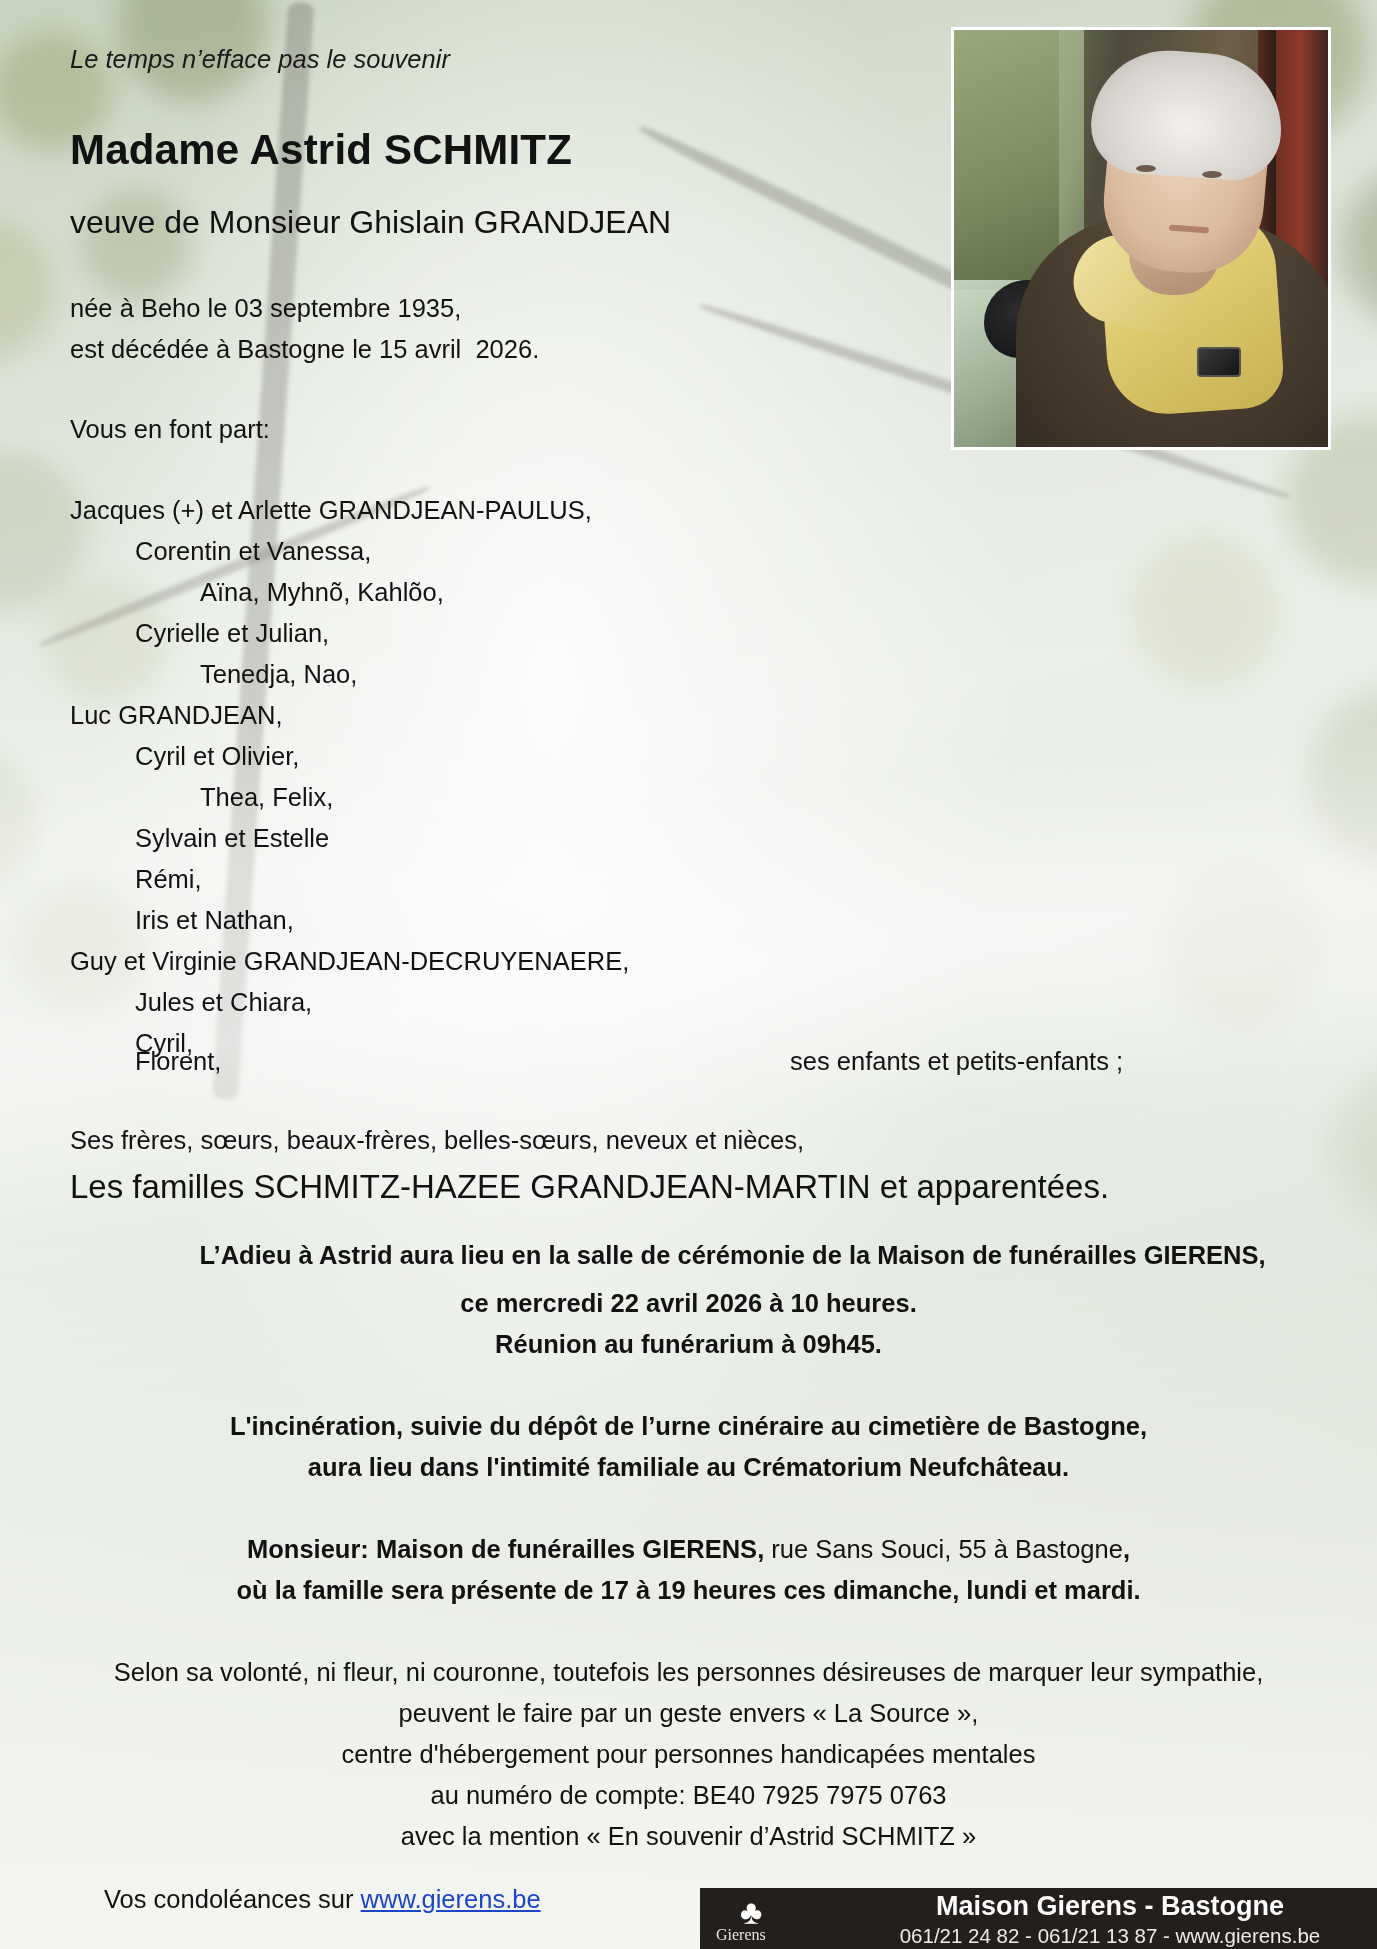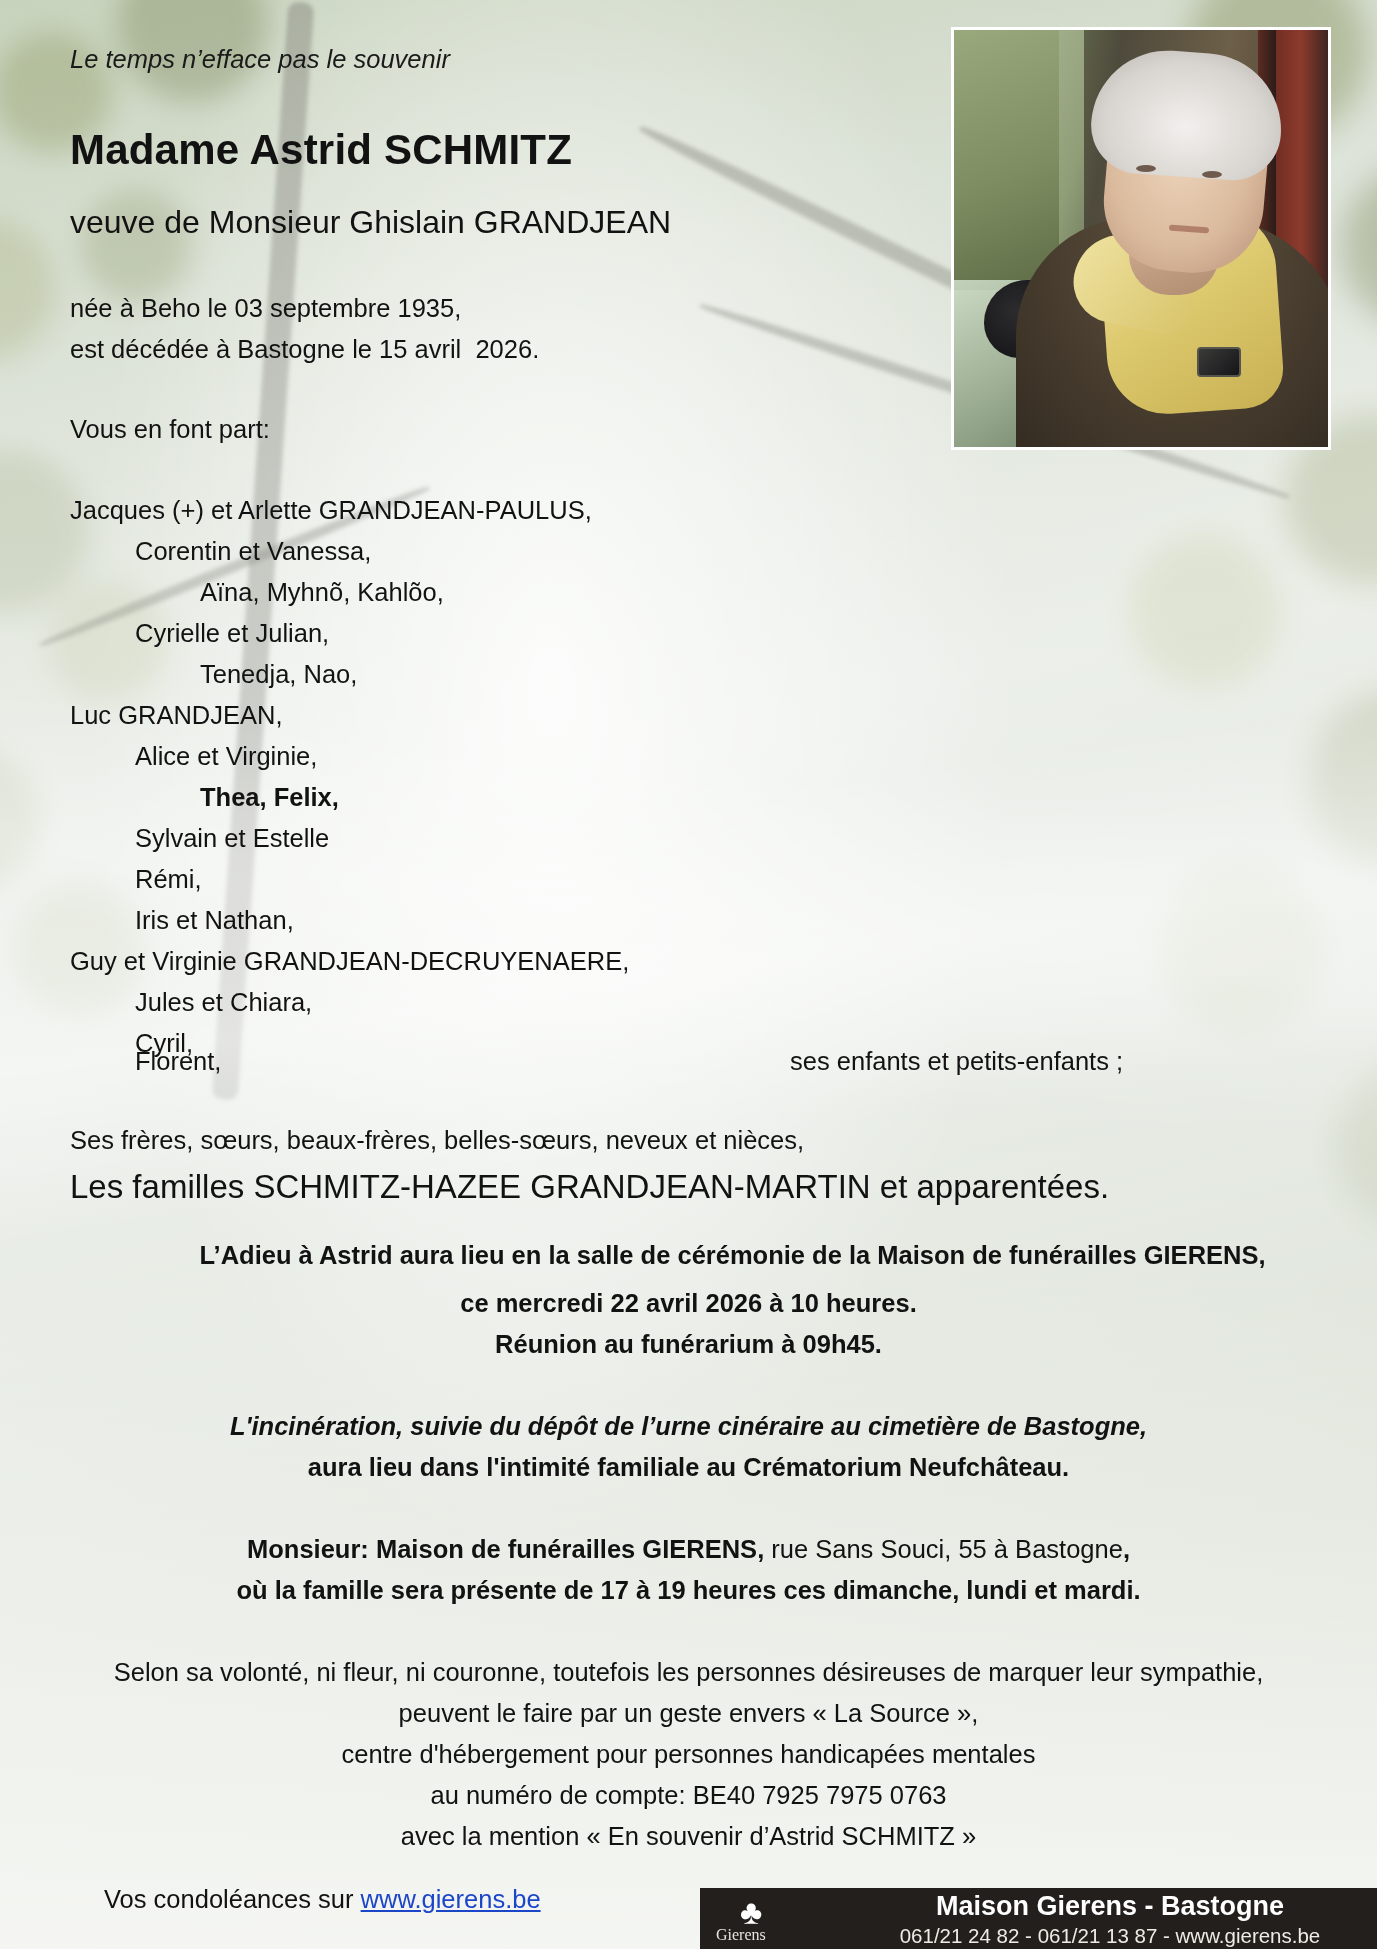--- a/index.html
+++ b/index.html
@@ -309,40 +309,40 @@
     <div class="t died">est décédée à Bastogne le 15 avril  2026.</div>
 
     <div class="t announce">Vous en font part:</div>
 
     <div class="t fam" style="top:495px;">Jacques (+) et Arlette GRANDJEAN-PAULUS,</div>
     <div class="t fam ind1" style="top:536px;">Corentin et Vanessa,</div>
     <div class="t fam ind2" style="top:577px;">Aïna, Myhnõ, Kahlõo,</div>
     <div class="t fam ind1" style="top:618px;">Cyrielle et Julian,</div>
     <div class="t fam ind2" style="top:659px;">Tenedja, Nao,</div>
     <div class="t fam" style="top:700px;">Luc GRANDJEAN,</div>
-    <div class="t fam ind1" style="top:741px;">Alice et Virginie,</div>
-    <div class="t fam ind2" style="top:782px;font-weight:bold;">Thea, Felix,</div>
+    <div class="t fam ind1" style="top:741px;">Cyril et Olivier,</div>
+    <div class="t fam ind2" style="top:782px;">Thea, Felix,</div>
     <div class="t fam ind1" style="top:823px;">Sylvain et Estelle</div>
     <div class="t fam ind1" style="top:864px;">Rémi,</div>
     <div class="t fam ind1" style="top:905px;">Iris et Nathan,</div>
     <div class="t fam" style="top:946px;">Guy et Virginie GRANDJEAN-DECRUYENAERE,</div>
     <div class="t fam ind1" style="top:987px;">Jules et Chiara,</div>
     <div class="t fam ind1" style="top:1028px;">Cyril,</div>
     <div class="t fam ind1" style="top:1046px;">Florent,</div>
 
     <div class="t grandchildren-note">ses enfants et petits-enfants ;</div>
 
     <div class="t sibs">Ses frères, sœurs, beaux-frères, belles-sœurs, neveux et nièces,</div>
     <div class="t families">Les familles SCHMITZ-HAZEE GRANDJEAN-MARTIN et apparentées.</div>
 
     <div class="t ctr b" style="top:1240px;padding-left:44px;">L’Adieu à Astrid aura lieu en la salle de cérémonie de la Maison de funérailles GIERENS,</div>
     <div class="t ctr b" style="top:1288px;">ce mercredi 22 avril 2026 à 10 heures.</div>
     <div class="t ctr b" style="top:1329px;">Réunion au funérarium à 09h45.</div>
 
-    <div class="t ctr b" style="top:1411px;font-style:italic;">L'incinération, suivie du dépôt de l’urne cinéraire au cimetière de Bastogne,</div>
+    <div class="t ctr b" style="top:1411px;">L'incinération, suivie du dépôt de l’urne cinéraire au cimetière de Bastogne,</div>
     <div class="t ctr b" style="top:1452px;">aura lieu dans l'intimité familiale au Crématorium Neufchâteau.</div>
 
     <div class="t ctr" style="top:1534px;"><span class="b">Monsieur: Maison de funérailles GIERENS,</span><span> rue Sans Souci, 55 à Bastogne</span><span class="b">,</span></div>
     <div class="t ctr b" style="top:1575px;">où la famille sera présente de 17 à 19 heures ces dimanche, lundi et mardi.</div>
 
     <div class="t ctr" style="top:1657px;">Selon sa volonté, ni fleur, ni couronne, toutefois les personnes désireuses de marquer leur sympathie,</div>
     <div class="t ctr" style="top:1698px;">peuvent le faire par un geste envers « La Source »,</div>
     <div class="t ctr" style="top:1739px;">centre d'hébergement pour personnes handicapées mentales</div>
     <div class="t ctr" style="top:1780px;">au numéro de compte: BE40 7925 7975 0763</div>
     <div class="t ctr" style="top:1821px;">avec la mention « En souvenir d’Astrid SCHMITZ »</div>

